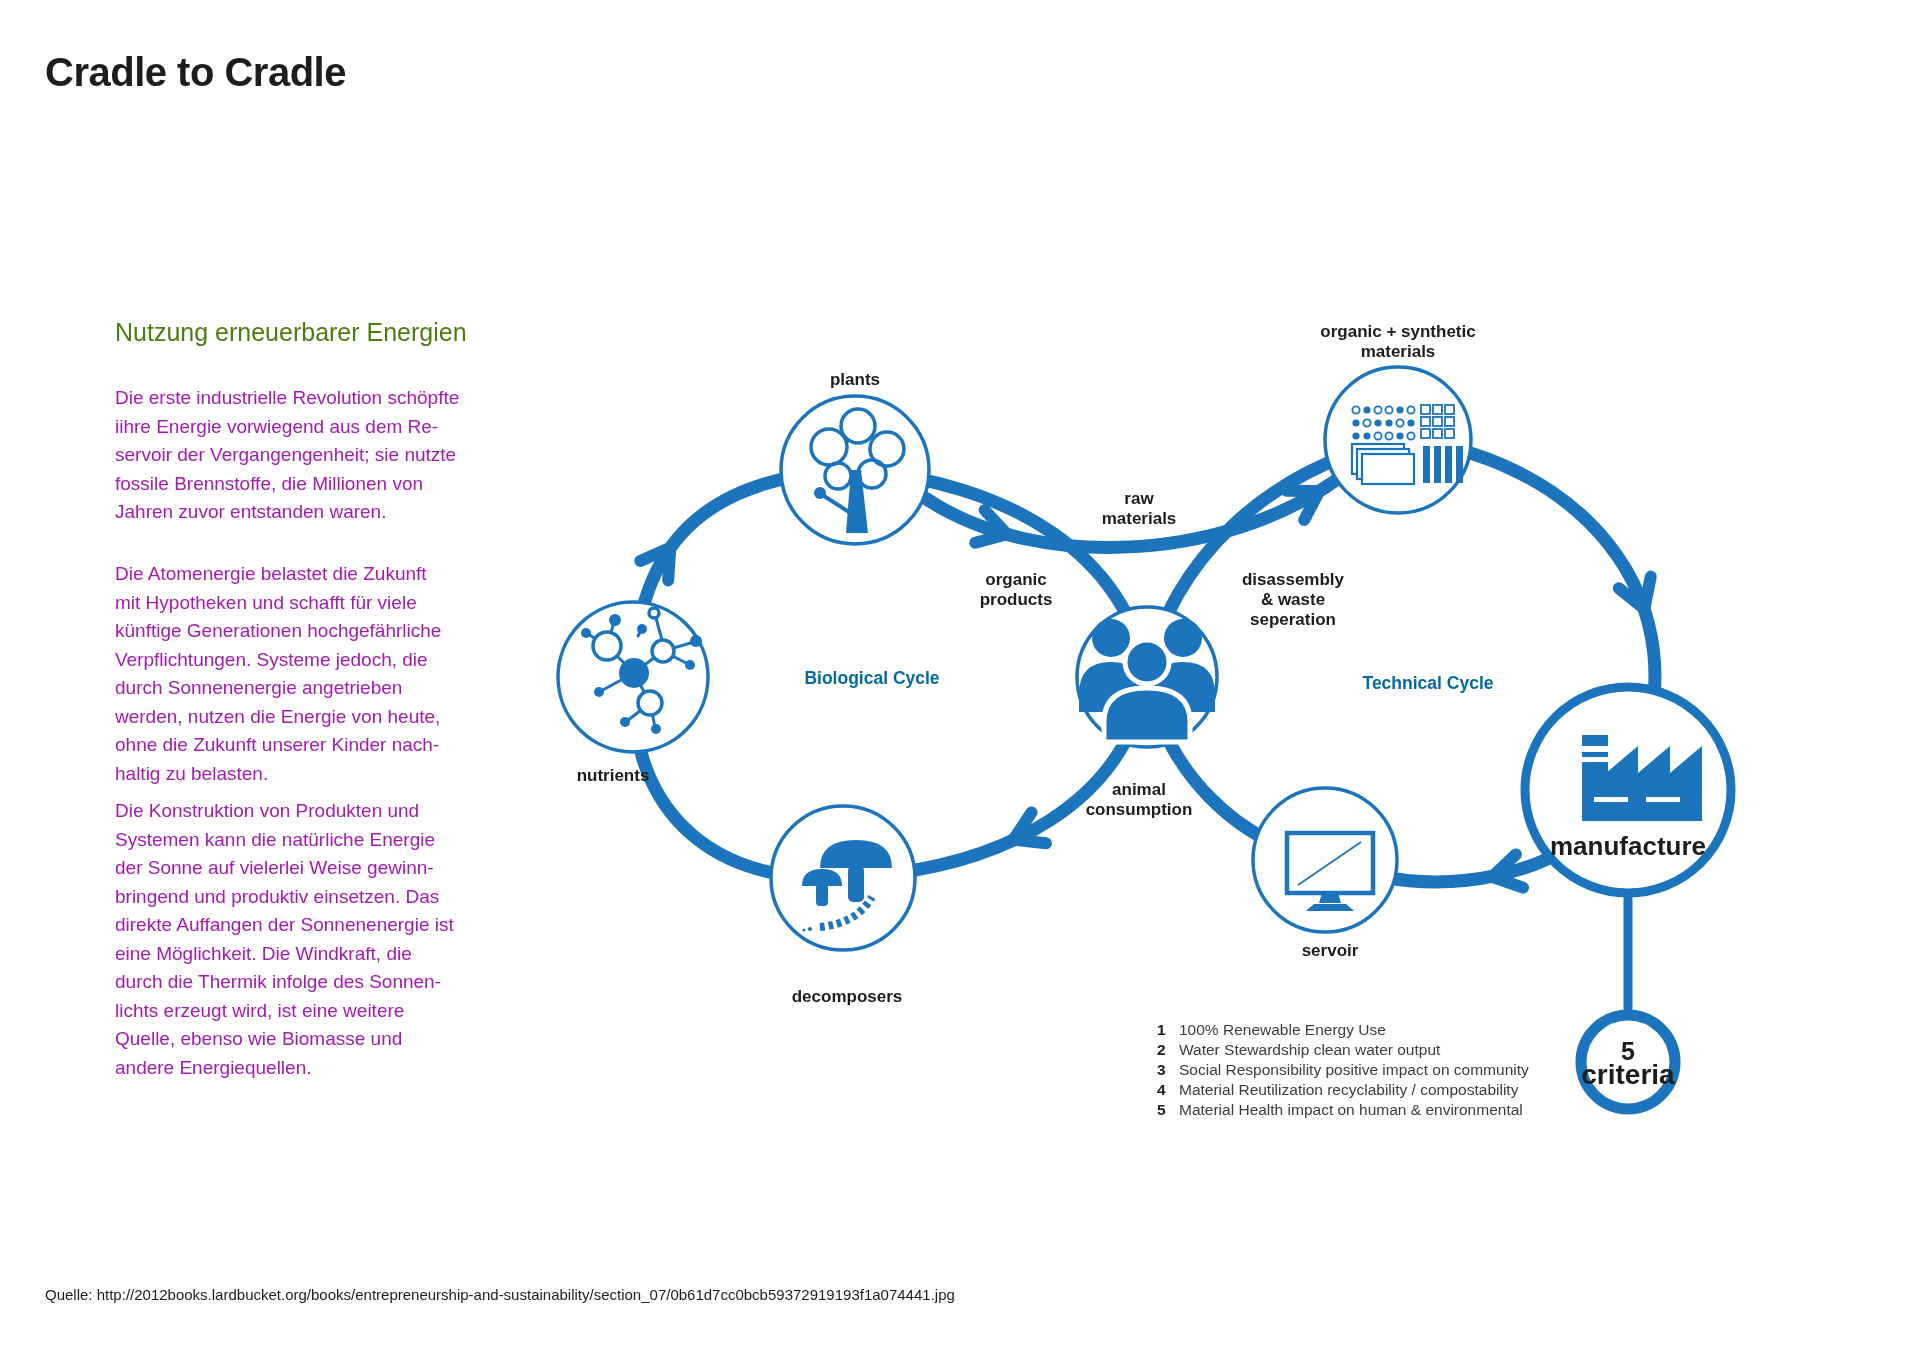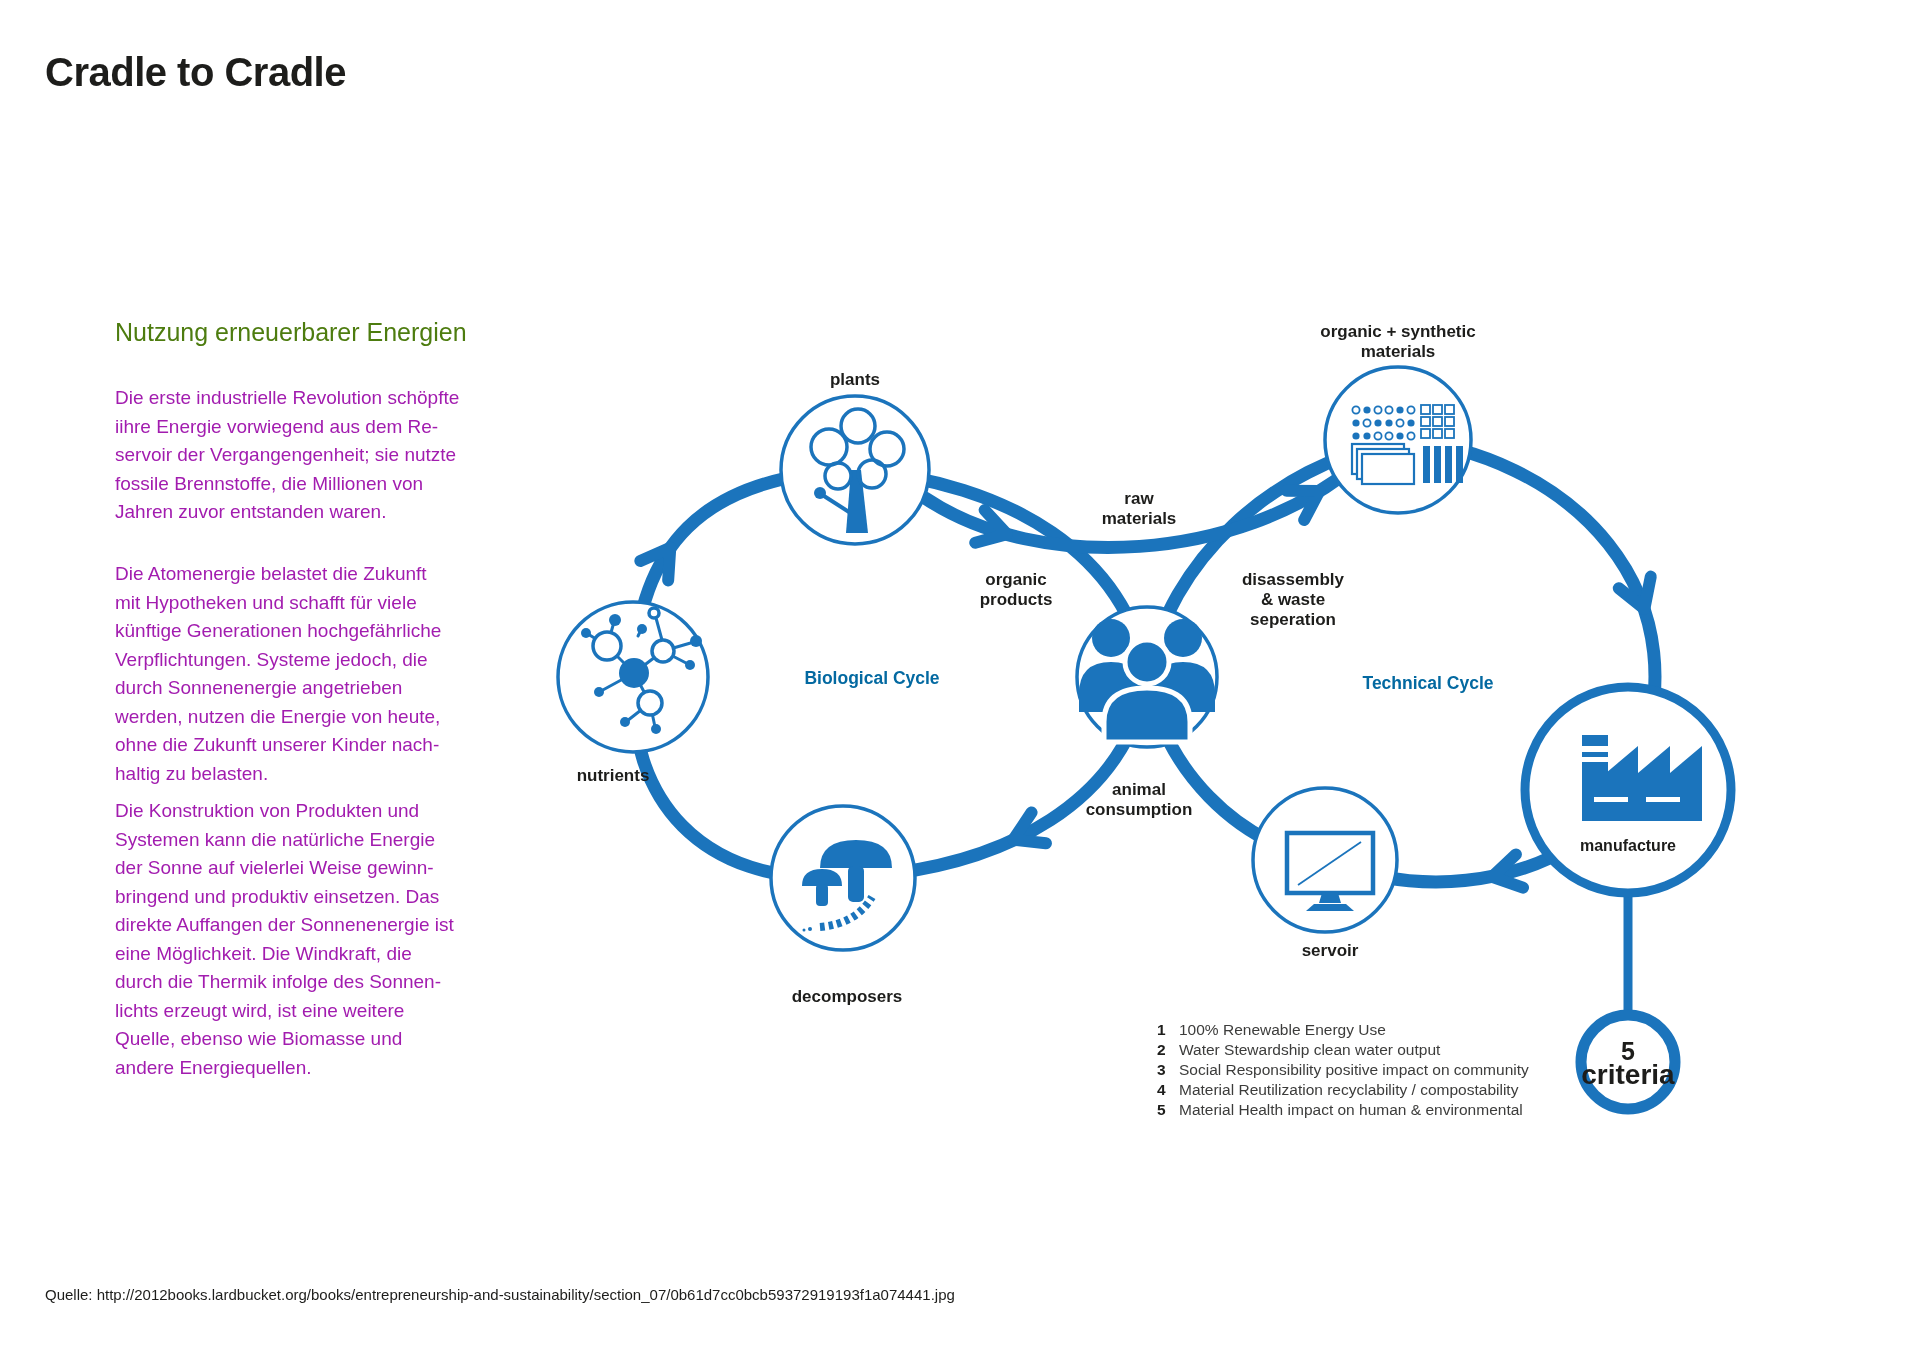--- a/index.html
+++ b/index.html
@@ -20,21 +20,21 @@
   }
   .p1{top:384px;} .p2{top:560px;} .p3{top:797px;}
   .dlabel{
     font-size:17px;font-weight:bold;color:#1d1d1b;text-align:center;
     white-space:pre-line;line-height:20px;transform:translateX(-50%);
   }
   .cycle-label{
     font-size:17.5px;font-weight:bold;color:#0369a1;text-align:center;
     transform:translateX(-50%);white-space:nowrap;
   }
-  .manufacture-label{font-size:16px;}
+  .manufacture-label{font-size:26px;}
   .badge{
     left:1628px;top:1038px;transform:translateX(-50%);text-align:center;color:#1d1d1b;
   }
   .badge .num{display:block;font-size:25px;font-weight:bold;line-height:26px;}
   .badge .word{display:block;font-size:28px;font-weight:bold;line-height:22px;}
   .criteria-list{left:1157px;top:1020px;}
   .criteria-row{display:flex;font-size:15.5px;line-height:20px;color:#3c3c3b;}
   .criteria-row .n{width:22px;font-weight:bold;color:#1d1d1b;flex:0 0 auto;}
   .source-line{left:45px;top:1286px;font-size:15px;color:#1d1d1b;white-space:nowrap;}
   svg{position:absolute;left:0;top:0;}

